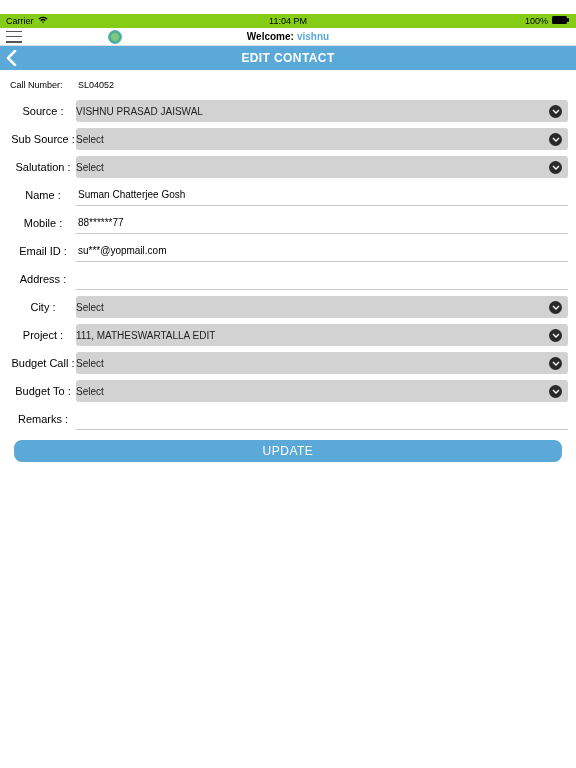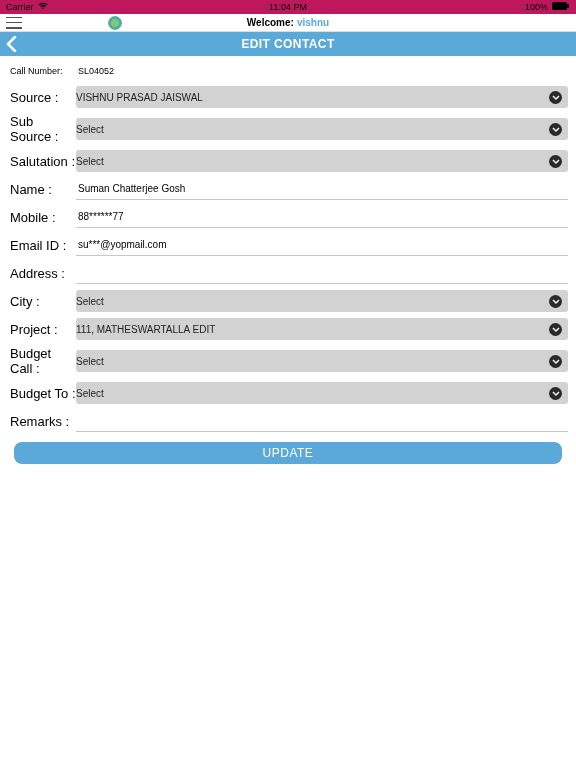--- a/index.html
+++ b/index.html
@@ -1,34 +1,34 @@
 <!DOCTYPE html>
 <html><head>
 <meta charset="utf-8">
 <style>
   * { box-sizing: border-box; margin: 0; padding: 0; font-family: -apple-system, Helvetica, Arial, sans-serif; }
   html, body { width: 576px; height: 768px; background: #fff; }
-  .status-bar { height: 14px; background: #be185d; display: flex; align-items: center; justify-content: space-between; padding: 0 6px; font-size: 9px; }
+  .status-bar { height: 14px; background: #84cc16; display: flex; align-items: center; justify-content: space-between; padding: 0 6px; font-size: 9px; margin-top: 14px; }
   .status-left, .status-right { display: flex; align-items: center; gap: 4px; }
   .status-center { position: absolute; left: 50%; transform: translateX(-50%); font-size: 9px; font-weight: 500; }
   .welcome-bar { height: 18px; background: #fff; display: flex; align-items: center; position: relative; border-bottom: 0.5px solid #ddd; padding: 0 6px; }
   .menu-icon { width: 16px; height: 12px; display: flex; flex-direction: column; justify-content: space-between; }
   .menu-icon span { height: 1.5px; background: #555; display: block; }
   .logo { position: absolute; left: 108px; width: 14px; height: 14px; border-radius: 50%; background: radial-gradient(circle, #7fc97f 40%, #4a9 60%, #3b8 100%); border: 1.5px solid #6ab; }
   .welcome-text { position: absolute; left: 50%; transform: translateX(-50%); font-size: 10px; font-weight: 700; color: #000; }
   .welcome-text .user { color: #5ba9d8; font-weight: 700; margin-left: 3px; }
   .header-bar { height: 24px; background: #5ba9d8; color: #fff; display: flex; align-items: center; justify-content: center; position: relative; }
   .header-bar .title { font-size: 12px; font-weight: 700; letter-spacing: 0.4px; }
   .back-icon { position: absolute; left: 6px; top: 4px; cursor: pointer; }
   .content { padding: 6px 8px 15px 8px; }
   .callnum-row { display: flex; align-items: center; font-size: 9px; padding: 4px 0 10px 2px; }
   .callnum-row .lbl { width: 68px; color: #000; }
   .callnum-row .val { color: #000; }
   .form-row { display: flex; align-items: center; margin-bottom: 6px; }
-  .form-label { width: 68px; font-size: 13px; color: #000; padding-left: 2px; }
+  .form-label { width: 68px; font-size: 11px; color: #000; padding-left: 2px; text-align: center; }
   .form-field { flex: 1; }
   .select-pill { background: #d2d2d2; border-radius: 3px; height: 22px; display: flex; align-items: center; justify-content: flex-start; position: relative; font-size: 10px; color: #222; cursor: pointer; }
   .select-pill .chev { position: absolute; right: 6px; width: 13px; height: 13px; background: #2a2a2a; border-radius: 50%; display: flex; align-items: center; justify-content: center; }
   .select-pill .chev svg { display: block; }
   .text-field { border: none; border-bottom: 1px solid #c8c8c8; width: 100%; font-size: 10px; padding: 5px 0 5px 2px; background: transparent; color: #000; }
   .text-field::placeholder { color: #777; }
   .update-btn { margin: 10px 6px 0 6px; background: #5ba9d8; color: #fff; text-align: center; height: 22px; line-height: 22px; border-radius: 8px; font-size: 12px; letter-spacing: 0.5px; cursor: pointer; }
 </style>
 </head>
 <body>

